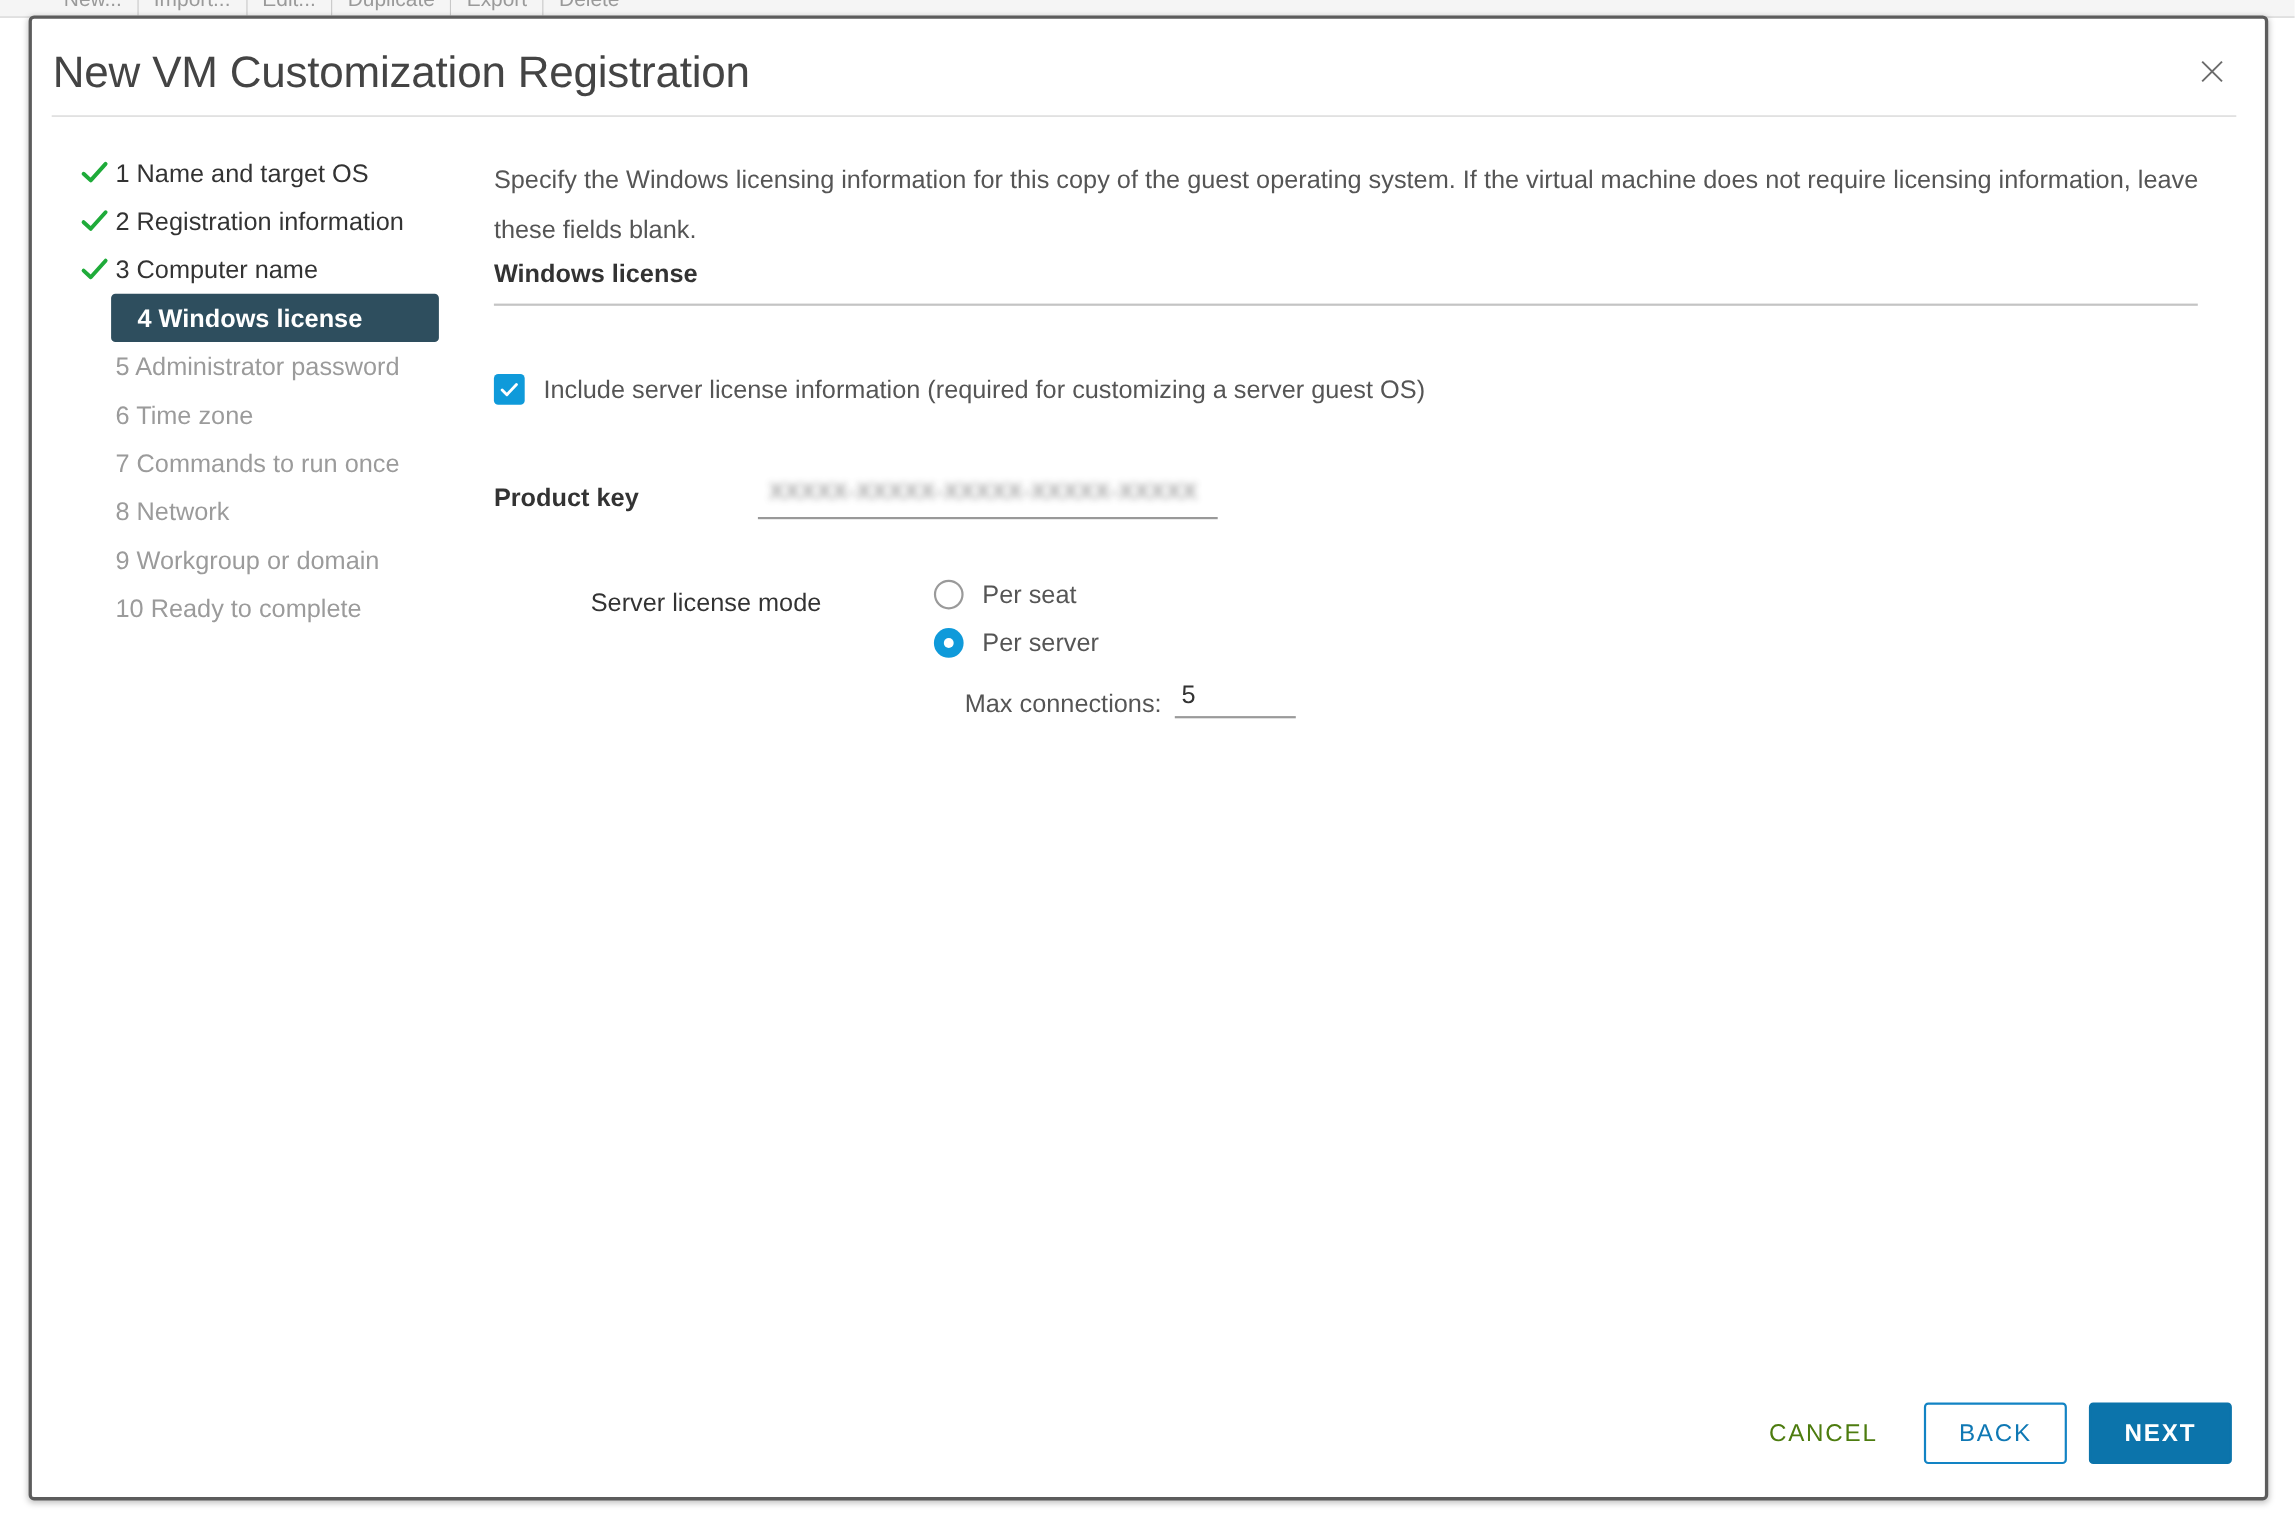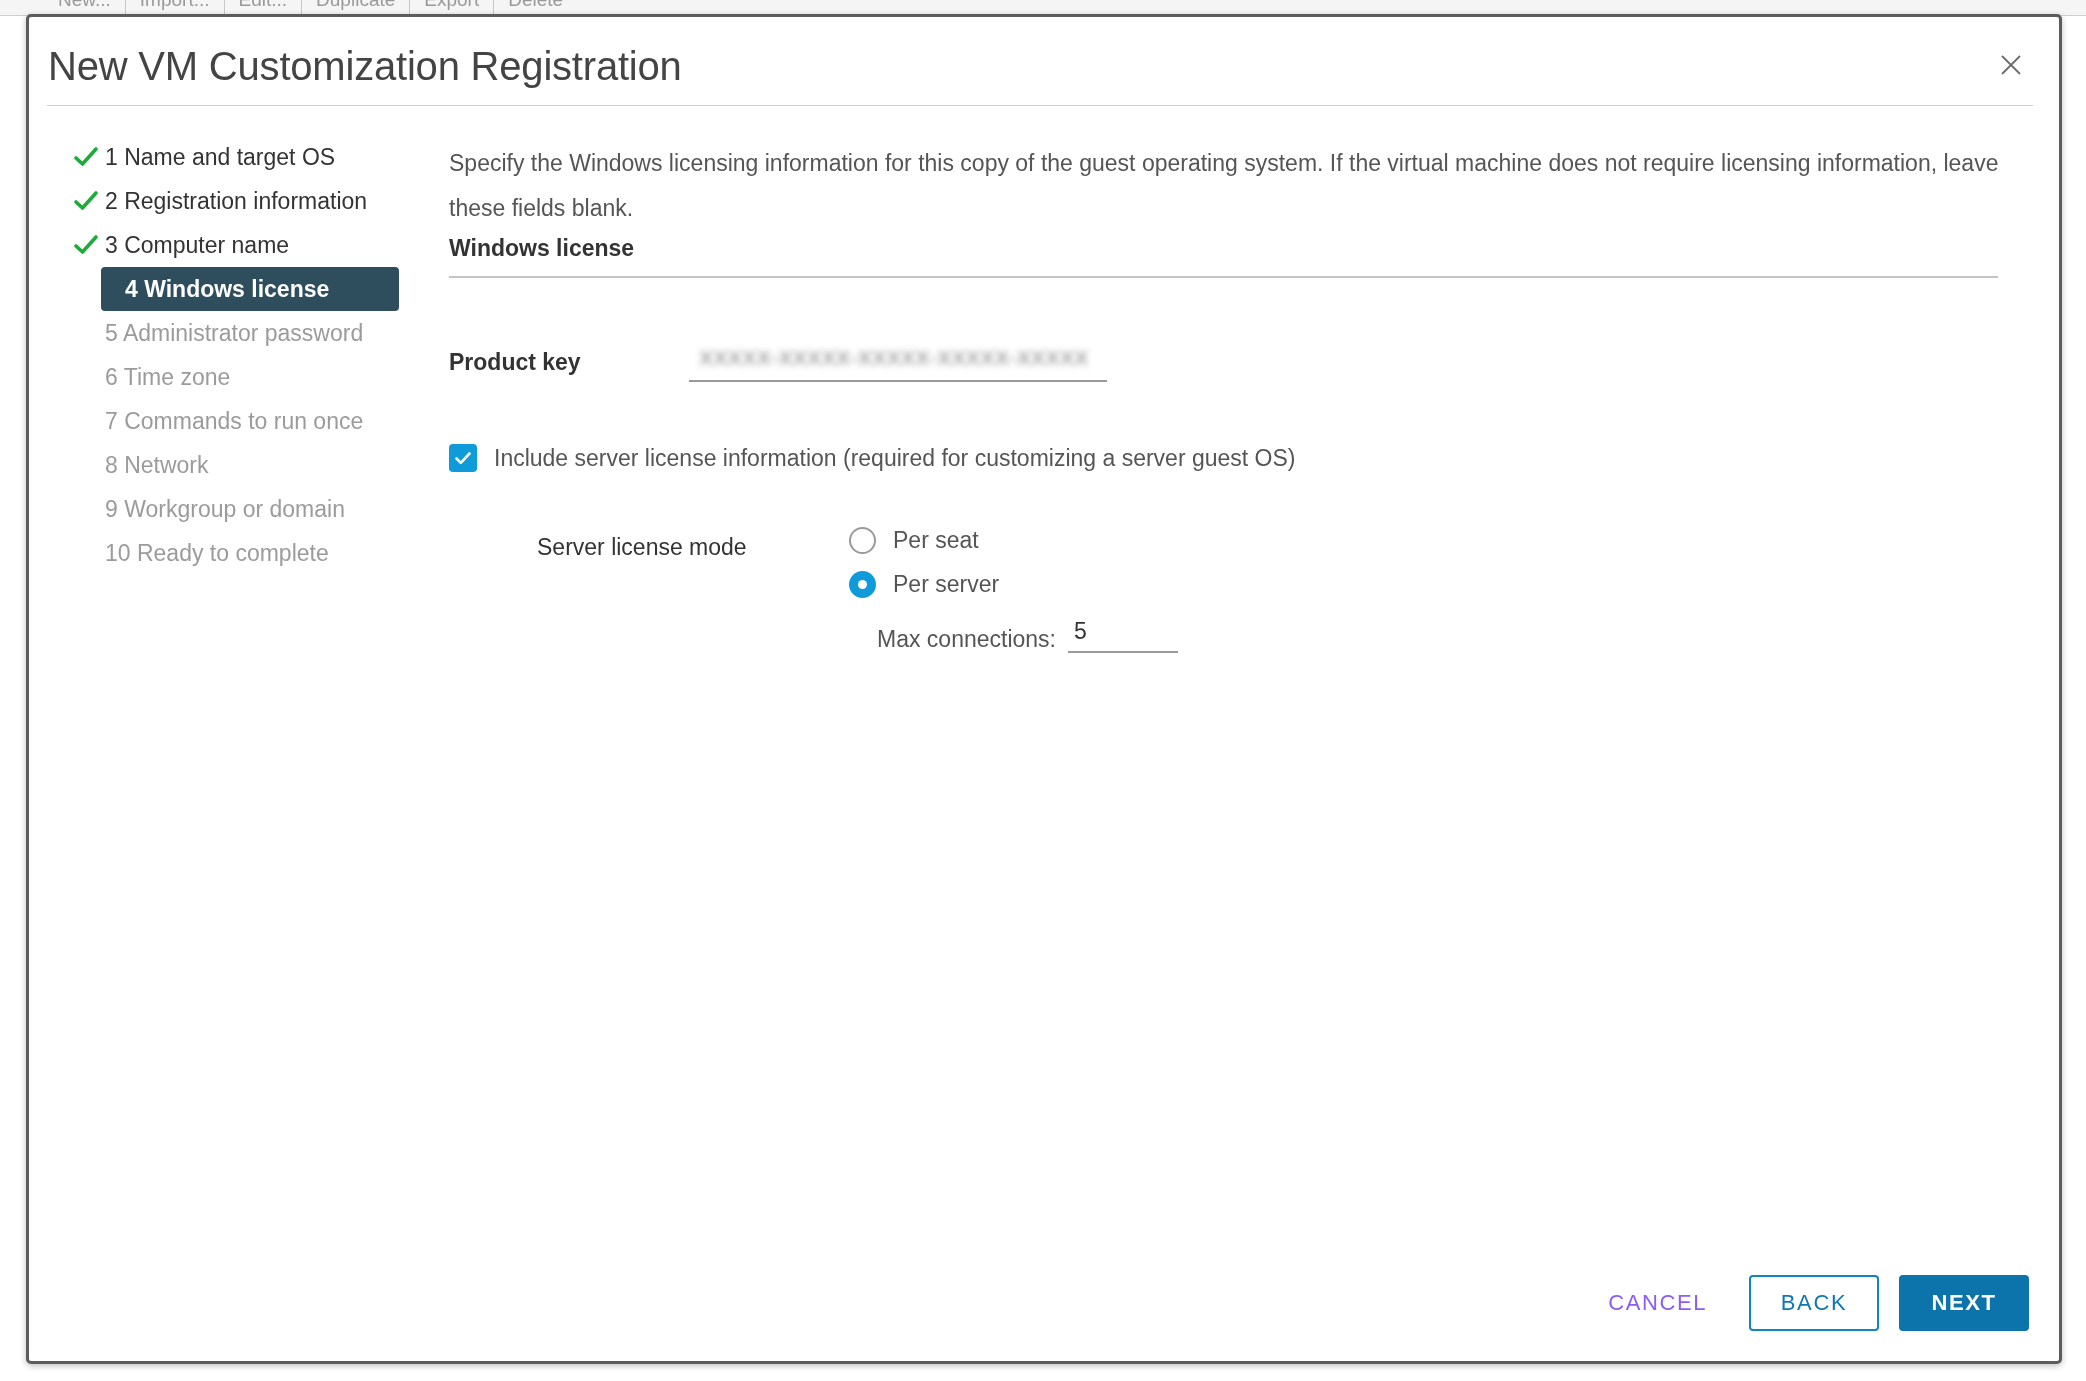--- a/index.html
+++ b/index.html
@@ -320,21 +320,21 @@
     font-size: 22px;
     letter-spacing: 1.6px;
     font-family: "Liberation Sans", sans-serif;
     cursor: pointer;
     display: flex;
     align-items: center;
     justify-content: center;
     white-space: nowrap;
   }
   #btn-cancel {
-    color: #8b5cf6;
+    color: #4d7c0f;
     background: transparent;
     border: none;
     height: 56px;
     padding: 0 22px;
   }
   #btn-back {
     color: #0f78b4;
     background: #ffffff;
     border: 2px solid #1283c4;
     border-radius: 4px;
@@ -440,36 +440,36 @@
       <span>10 Ready to complete</span>
     </div>
   </div>
 
   <div id="main-panel">
 
     <div id="section-desc">Specify the Windows licensing information for this copy of the guest operating system. If the virtual machine does not require licensing information, leave these fields blank.</div>
     <div id="section-title">Windows license</div>
     <div id="panel-rule"></div>
 
-    <div id="product-key-row">
-      <div id="product-key-label">Product key</div>
-      <div id="product-key-field">
-        <div id="product-key-value">XXXXX-XXXXX-XXXXX-XXXXX-XXXXX</div>
-      </div>
-    </div>
-
     <div id="include-server-row">
       <span class="checkbox-box">
         <svg width="20" height="20" viewBox="0 0 20 20" aria-hidden="true">
           <path d="M3.5 10.5 L7.8 14.8 L16.5 5.5" fill="none" stroke="#ffffff" stroke-width="2.6" stroke-linecap="round" stroke-linejoin="round"></path>
         </svg>
       </span>
       <span id="include-server-label">Include server license information (required for customizing a server guest OS)</span>
     </div>
 
+    <div id="product-key-row">
+      <div id="product-key-label">Product key</div>
+      <div id="product-key-field">
+        <div id="product-key-value">XXXXX-XXXXX-XXXXX-XXXXX-XXXXX</div>
+      </div>
+    </div>
+
     <div id="license-mode-block">
       <div id="license-mode-label">Server license mode</div>
 
       <div class="radio-row" id="radio-per-seat">
         <span class="radio-outer"></span>
         <span class="radio-label">Per seat</span>
       </div>
 
       <div class="radio-row" id="radio-per-server">
         <span class="radio-outer selected">

